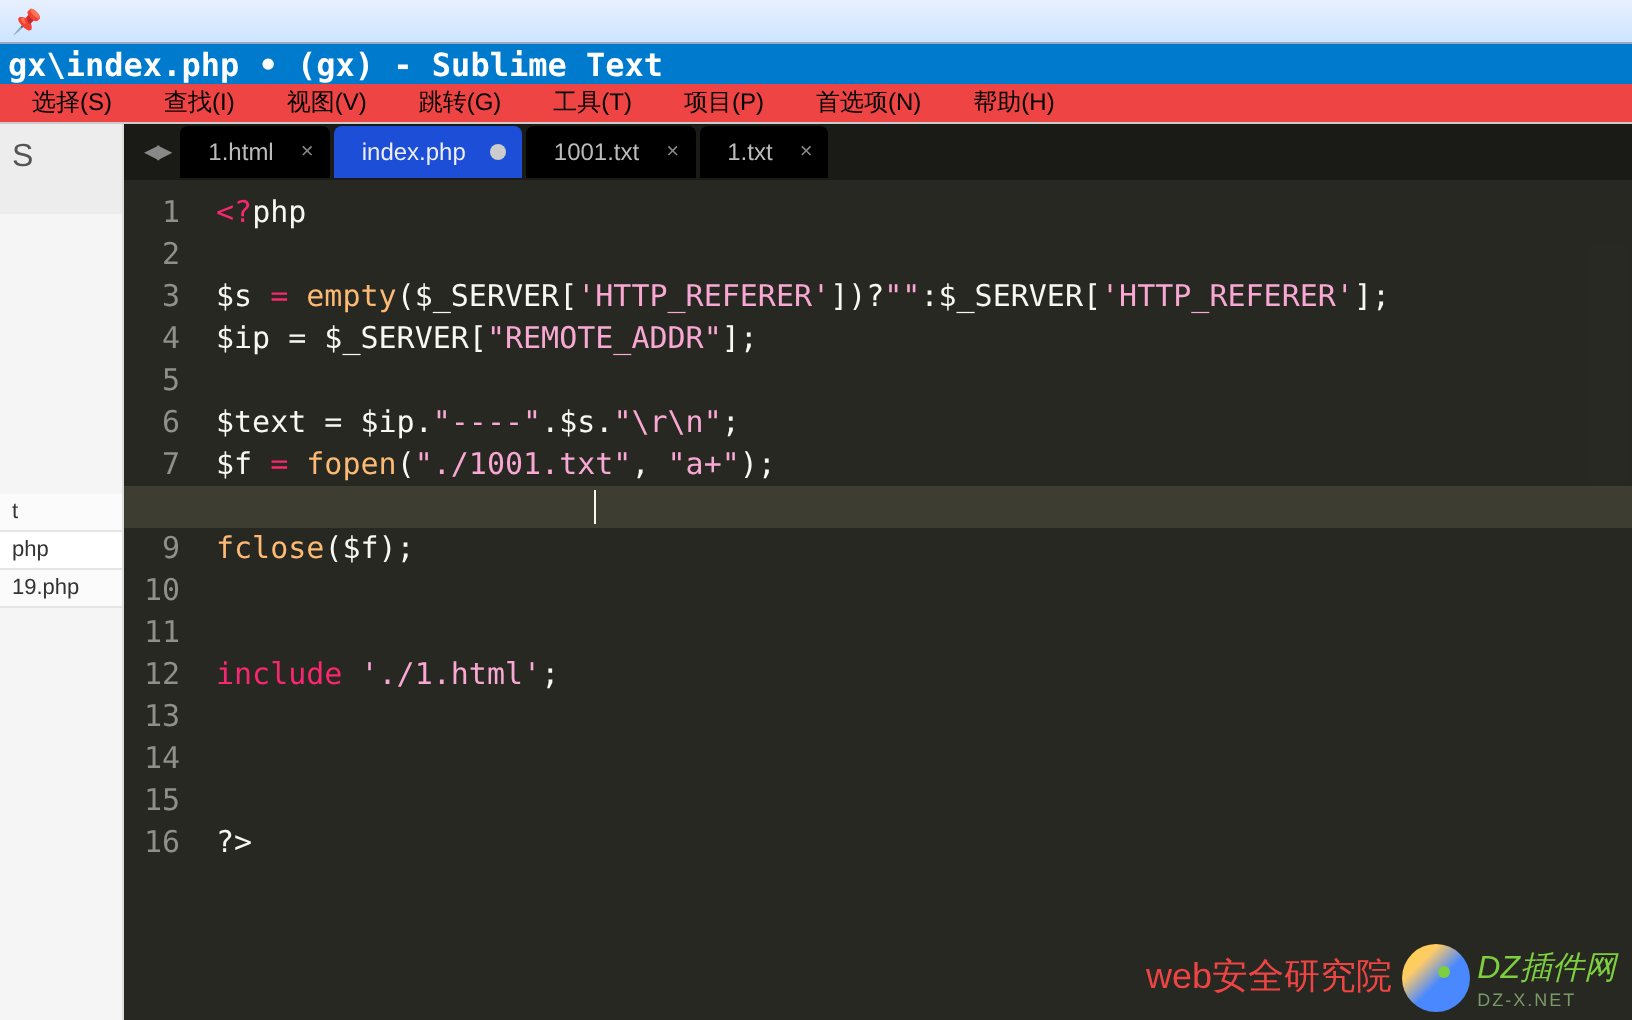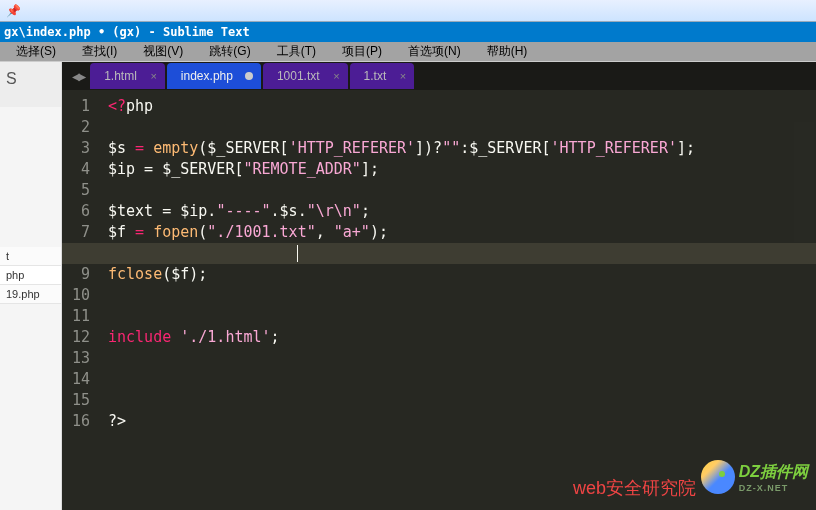--- a/index.html
+++ b/index.html
@@ -1,44 +1,44 @@
 <!DOCTYPE html>
 <html><head>
 <meta charset="utf-8">
 <style>
 *{margin:0;padding:0;box-sizing:border-box}
 body{width:816px;height:510px;font-family:"Microsoft YaHei",Tahoma,sans-serif;font-size:12px;background:#fff;overflow:hidden;position:relative}
 .rdp-bar{height:22px;background:linear-gradient(#e8f0ff,#cde4ff);color:#003;display:flex;align-items:center;justify-content:center;font-size:12px;border-bottom:1px solid #9ab}
 .rdp-pin{position:absolute;left:6px;top:4px;color:#36a}
-.win-bar{height:20px;background:#007ACC;color:#fff;font-family:SimSun,monospace;font-size:12px;display:flex;align-items:center;padding-left:4px;font-weight:bold}
-.menubar{height:20px;background:#a3a3a3;display:flex;align-items:center;padding-left:4px;gap:2px;border-bottom:1px solid #ccc}
+.win-bar{height:20px;background:#007ACC;color:#fff;font-family:SimSun,monospace;font-size:16px;display:flex;align-items:center;padding-left:4px;font-weight:bold}
+.menubar{height:20px;background:#ef4444;display:flex;align-items:center;padding-left:4px;gap:2px;border-bottom:1px solid #ccc}
 .menubar span{padding:2px 6px;cursor:pointer}
 .mainrow{display:flex;height:448px}
 .sidebar{width:62px;background:#F5F5F5;border-right:1px solid #ddd}
 .open-files{height:45px;background:#EDEDED;color:#555;padding:8px 6px;font-size:16px}
 .side-list{margin-top:140px}
 .side-list .sideitem{padding:3px 6px;font-size:11px;color:#333;border-bottom:1px solid #e5e5e5;background:#fbfbfb}
 .side-list .sideitem.sel{background:#fff}
 .editor-col{flex:1;background:#272822;display:flex;flex-direction:column;position:relative}
 .tab-row{height:28px;background:#1a1a17;display:flex;align-items:center;padding-left:4px}
 .nav-arrows{color:#888;font-size:10px;padding:0 6px;letter-spacing:-2px}
-.tab{height:26px;padding:0 28px 0 14px;color:#bbb;font-size:12px;display:flex;align-items:center;margin-right:2px;position:relative;background:#4c1d95;border-radius:4px 4px 0 0}
+.tab{height:26px;padding:0 28px 0 14px;color:#bbb;font-size:12px;display:flex;align-items:center;margin-right:2px;position:relative;background:#000000;border-radius:4px 4px 0 0}
 .tab.active{background:#1d4ed8;color:#eee}
 .tab .x{position:absolute;right:8px;top:7px;color:#888;font-size:11px}
 .tab .dot{position:absolute;right:8px;top:9px;width:8px;height:8px;border-radius:50%;background:#ccc}
 .code-area{flex:1;display:flex;font-family:Consolas,Menlo,monospace;font-size:15px;line-height:21px;position:relative}
 .gutter{width:38px;text-align:right;color:#8F908A;padding:6px 10px 0 0;user-select:none}
 .code{flex:1;padding:6px 0 0 8px;color:#F8F8F2;white-space:pre}
 .hl-line{position:absolute;left:0;right:0;height:21px;background:#3E3D32;top:153px}
 .cursor{position:absolute;width:1px;height:17px;background:#F8F8F0;top:155px;left:235px}
 .minimap{position:absolute;right:2px;top:32px;width:20px;height:120px;background:#2a2a25;opacity:.4}
 
 .k{color:#F92672}.s{color:#f9a8d4}.fn{color:#fdba74}
 
-.wm{position:absolute;right:8px;bottom:16px;color:#7dcf3f;font-size:16px;font-weight:bold;font-style:italic;display:flex;align-items:center;gap:4px}
+.wm{position:absolute;right:8px;bottom:4px;color:#7dcf3f;font-size:16px;font-weight:normal;font-style:italic;display:flex;align-items:center;gap:4px}
 .wm .circ{width:34px;height:34px;border-radius:50%;background:linear-gradient(135deg,#ffd040,#fc6,#4a88ff 55%,#4a88ff);display:inline-block;position:relative}
 .wm .circ::after{content:"";position:absolute;left:18px;top:11px;width:6px;height:6px;border-radius:50%;background:#7dcf3f}
 .wm small{display:block;font-size:9px;color:#7a9a6a;font-style:normal;text-align:left;letter-spacing:1px}
 .wm2{position:absolute;right:120px;bottom:10px;color:#ef4444;font-size:18px;font-weight:normal}
 </style>
 </head>
 <body>
 
 <div class="rdp-bar">
   <span class="rdp-pin">📌</span>

